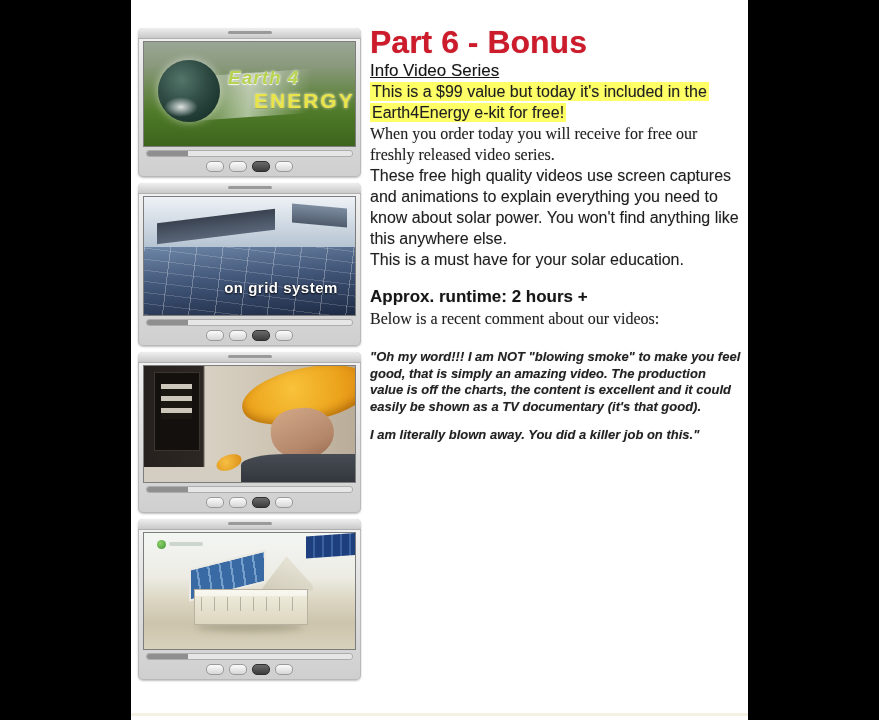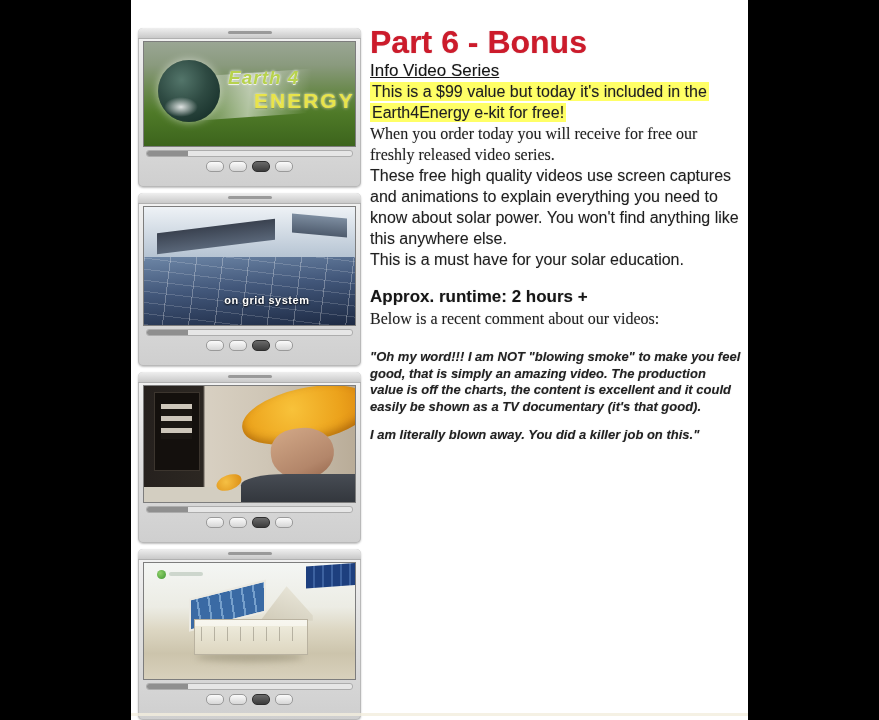--- a/index.html
+++ b/index.html
@@ -14,21 +14,21 @@
   .page::after{
     content:"";position:absolute;left:0;right:0;bottom:4px;height:3px;
     background:#f3eedd;opacity:.8;
   }
   
   .col-left{width:226px;padding:28px 0 0 7px;display:flex;flex-direction:column;gap:6px;}
   .player{
     width:223px;border-radius:5px;
     background:linear-gradient(180deg,#f4f4f4 0%,#e2e2e2 40%,#cfcfcf 100%);
     box-shadow:0 0 0 1px #b9b9b9 inset, 0 1px 2px rgba(0,0,0,.25);
-    padding:0 0 13px 0;
+    padding:0 0 3px 0;
   }
   .titlebar{
     height:10px;border-radius:5px 5px 0 0;position:relative;
     background:linear-gradient(180deg,#efefef,#c9c9c9);
     border-bottom:1px solid #b0b0b0;
   }
   .tb-dash{
     position:absolute;left:50%;top:3px;width:44px;height:3px;margin-left:-22px;
     background:#9a9a9a;border-radius:2px;
   }
@@ -80,21 +80,21 @@
   .s2-roof{position:absolute;top:16%;left:6%;width:56%;height:18%;
     background:linear-gradient(180deg,#3a4250,#5a6779);transform:skewY(-7deg);}
   .s2-roof-b{position:absolute;top:8%;right:4%;width:26%;height:16%;
     background:linear-gradient(180deg,#7d8da0,#4e5b6d);transform:skewY(5deg);}
   .s2-array{position:absolute;top:42%;left:0;right:0;bottom:0;
     background:
       repeating-linear-gradient(97deg, rgba(255,255,255,.28) 0 1px, transparent 1px 26px),
       repeating-linear-gradient(7deg, rgba(255,255,255,.16) 0 1px, transparent 1px 11px),
       linear-gradient(175deg,#6d86a6 0%,#42577a 45%,#1d2a44 100%);}
   .s2-text{
-    position:absolute;bottom:16%;left:38%;color:#fff;font-size:11px;font-weight:bold;
+    position:absolute;bottom:16%;left:38%;color:#fff;font-size:15px;font-weight:bold;
     letter-spacing:.5px;text-shadow:0 1px 2px rgba(0,0,0,.8),0 0 2px rgba(0,0,0,.6);
   }
 
   
   .screen3{height:116px;background:linear-gradient(90deg,#26211e 0%,#2c2722 28%,#d8d0c2 29%,#cfc6b6 58%,#b9ac98 100%);}
   .s3-panel{position:absolute;left:5%;top:6%;width:21%;height:66%;background:#14100d;
     box-shadow:0 0 0 1px #3c352e;}
   .s3-panel::after{content:"";position:absolute;left:15%;top:14%;width:70%;height:46%;
     background:repeating-linear-gradient(180deg,#cdc6ba 0 5px,#1a1612 5px 12px);}
   .s3-hat{position:absolute;right:-8%;top:2%;width:62%;height:46%;border-radius:50% 50% 46% 46%;

